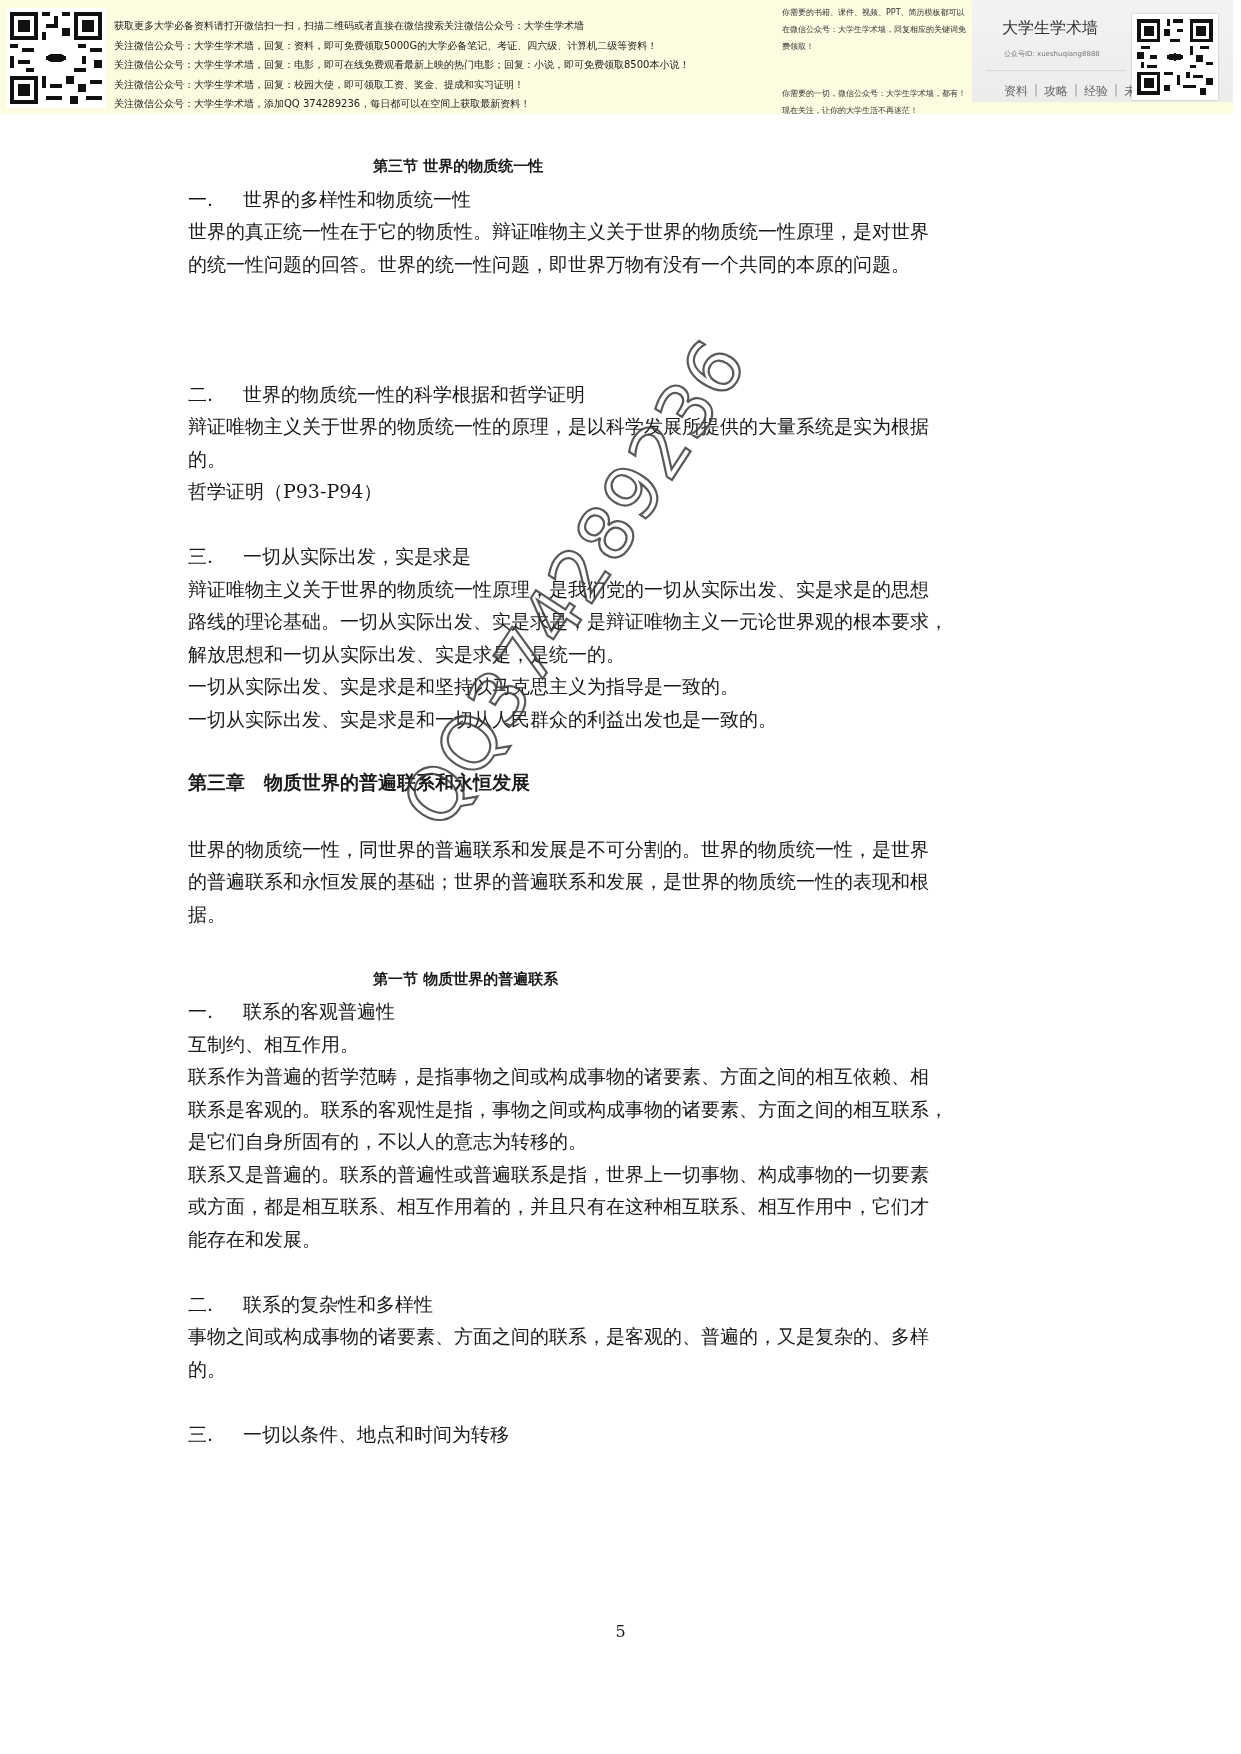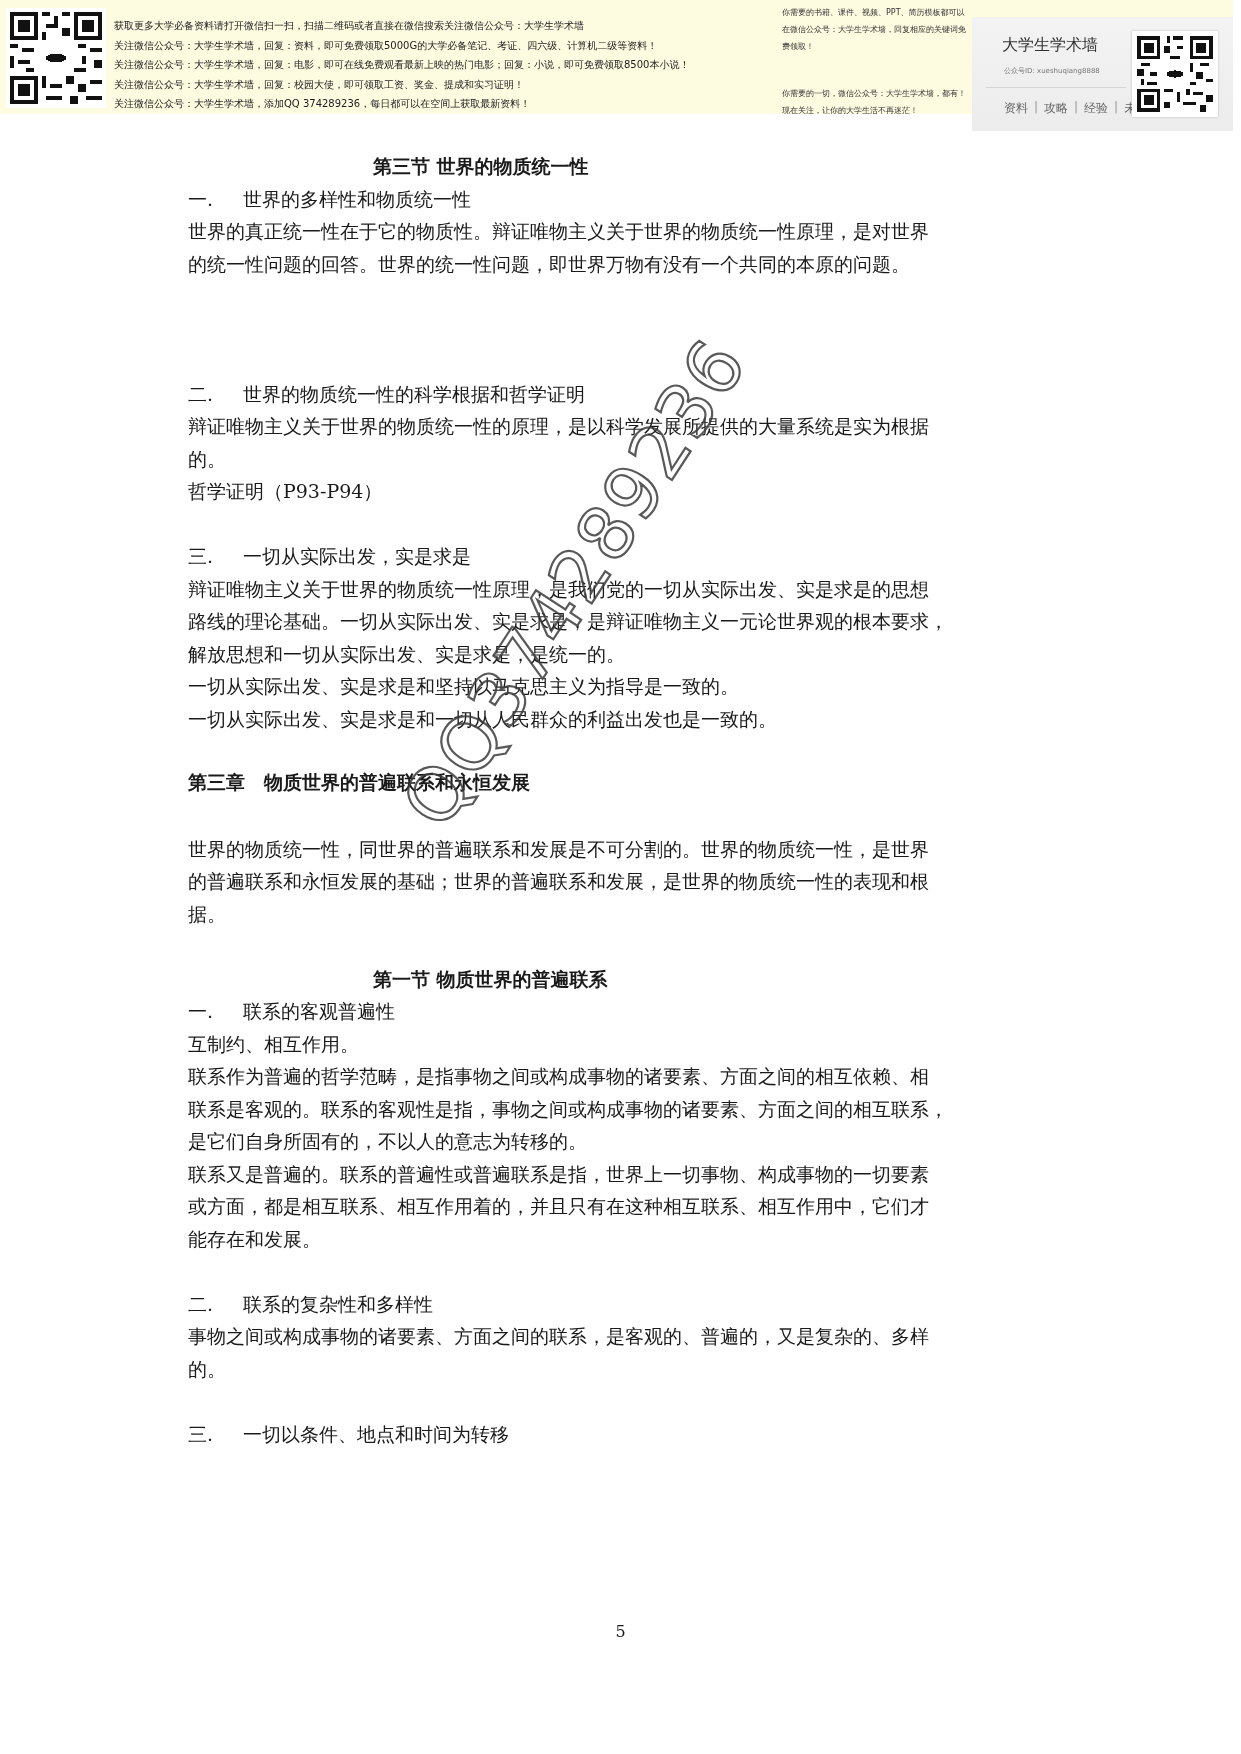--- a/index.html
+++ b/index.html
@@ -47,22 +47,22 @@
       width: 190px;
       font-family: "DejaVu Sans", "Liberation Sans", sans-serif;
       font-size: 8px;
       line-height: 17px;
       color: #333;
     }
     .banner-side.top { top: 4px; }
     .banner-side.bottom { top: 85px; }
     .brand-card {
       position: absolute;
-      left: 972px; top: 17px;
-      width: 261px; height: 114px;
+      left: 972px; top: 0;
+      width: 261px; height: 102px;
       background: linear-gradient(#f3f3f3, #ececec);
     }
     .brand-name {
       position: absolute;
       left: 30px; top: 18px;
       font-family: "DejaVu Sans", "Liberation Sans", sans-serif;
       font-size: 16px;
       color: #333;
     }
     .brand-id {
@@ -102,21 +102,21 @@
       left: 188px;
       top: 150px;
       width: 860px;
       font-size: 19px;
       line-height: 32.5px;
     }
     .doc p { margin: 0; }
     .doc .center-heading {
       font-family: "DejaVu Sans", "Liberation Sans", sans-serif;
       font-weight: bold;
-      font-size: 19px;
+      font-size: 15px;
       padding-left: 185px;
     }
     .doc .chapter-heading {
       font-family: Liberation Mono, monospace;
       font-weight: bold;
       font-size: 19px;
     }
     .doc .num { display: inline-block; width: 55px; }
     .gap1 { height: 32.5px; }
     .gap2 { height: 65px; }

